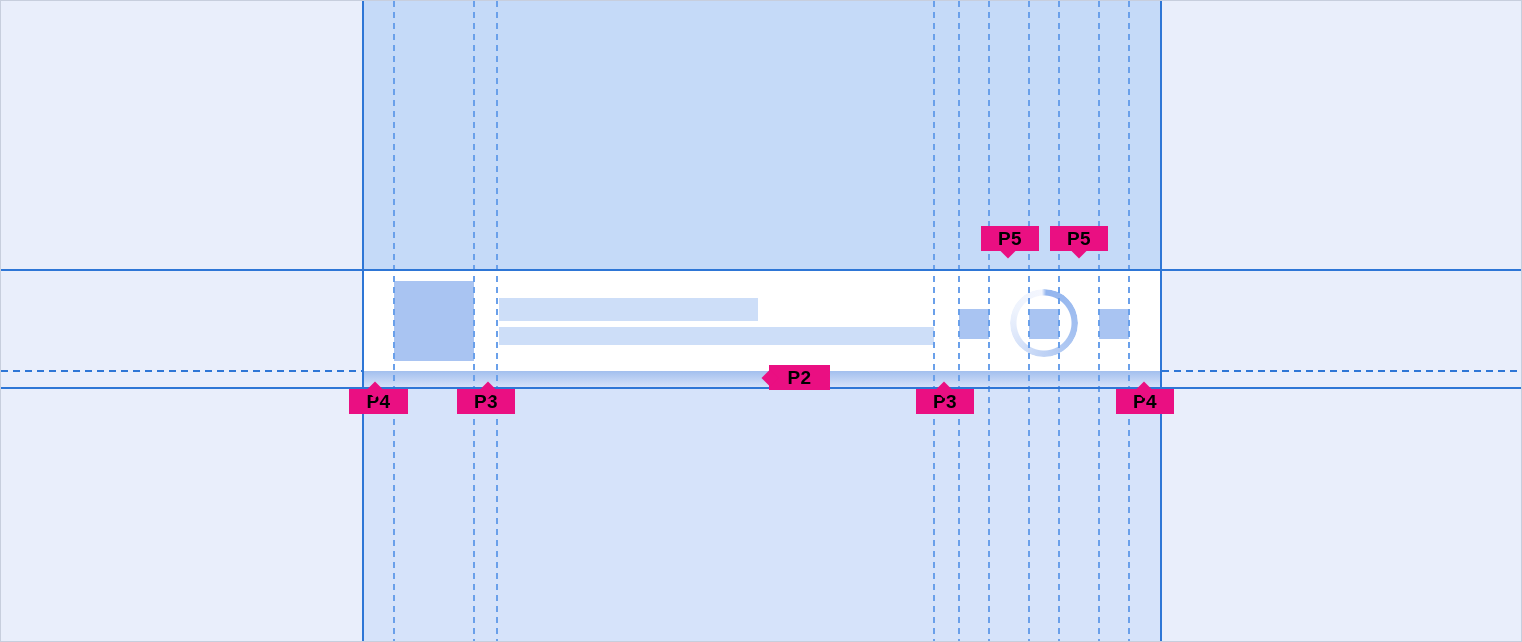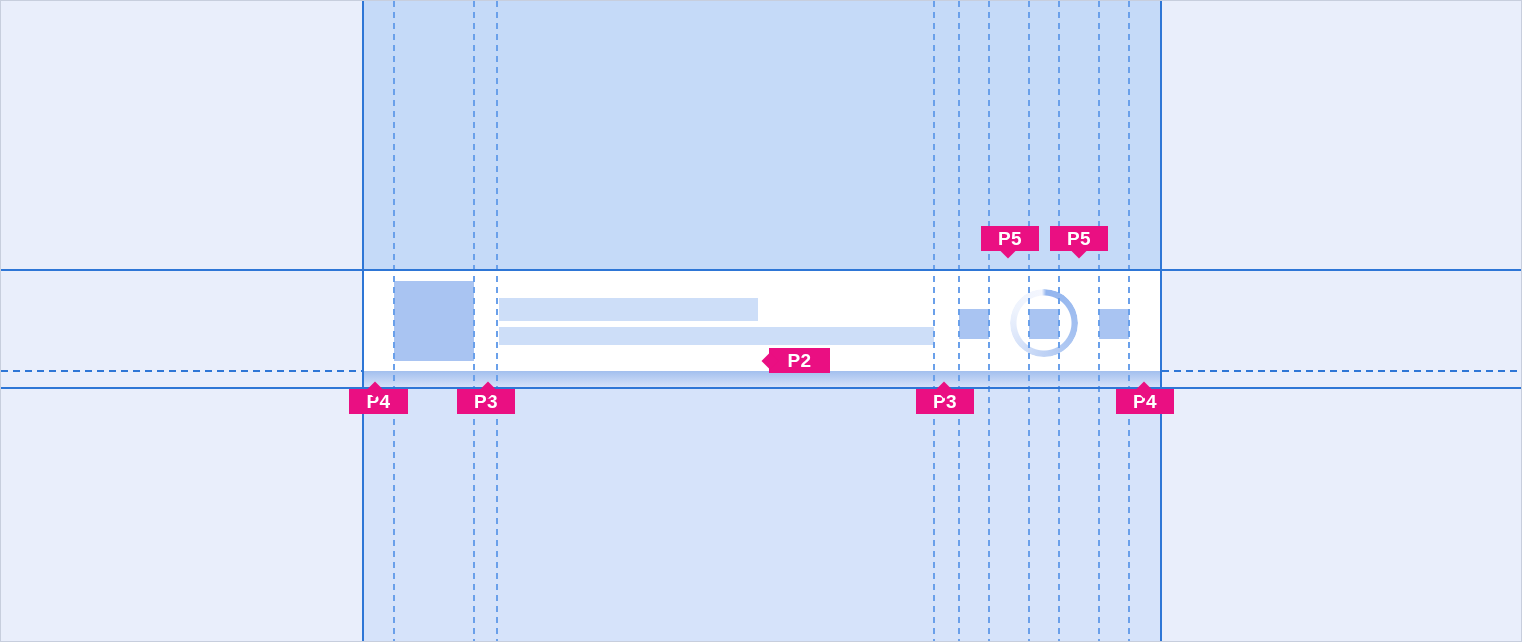--- a/index.html
+++ b/index.html
@@ -61,21 +61,21 @@
   .dashv{top:0;width:2px;height:642px;
     background:repeating-linear-gradient(180deg,var(--guide-dashed) 0 6px,transparent 6px 11px);}
   .dashh{top:369px;height:2px;
     background:repeating-linear-gradient(90deg,var(--guide-blue) 0 7px,transparent 7px 12px);}
   .dashh-left{left:0;width:361px;}
   .dashh-right{left:1161px;width:361px;}
   
   .chip{
     height:25px;min-width:58px;
     background:var(--accent-pink);
-    color:#ffffff;font-size:19px;font-weight:bold;line-height:25px;
+    color:#000000;font-size:19px;font-weight:bold;line-height:25px;
     text-align:center;letter-spacing:0.5px;
     z-index:10;
   }
   .chip::before{
     content:'';position:absolute;width:12px;height:12px;
     background:var(--accent-pink);transform:rotate(45deg);
   }
   .chip-up::before{top:-5px;left:var(--cx);}
   .chip-down::before{bottom:-5px;left:var(--cx);}
   .chip-left::before{left:-5px;top:50%;margin-top:-6px;}
@@ -113,19 +113,19 @@
   <div class="abs dashh dashh-left"></div>
   <div class="abs dashh dashh-right"></div>
 
   <div class="abs vline vline-left"></div>
   <div class="abs vline vline-right"></div>
   <div class="abs hline hline-top"></div>
   <div class="abs hline hline-bottom"></div>
 
   <div class="abs chip chip-up" style="left:348px;top:388px;width:59px;--cx:20px;">P4</div>
   <div class="abs chip chip-up" style="left:456px;top:388px;width:58px;--cx:25px;">P3</div>
-  <div class="abs chip chip-left" style="left:768px;top:347px;width:61px;">P2</div>
+  <div class="abs chip chip-left" style="left:768px;top:364px;width:61px;">P2</div>
   <div class="abs chip chip-down" style="left:980px;top:225px;width:58px;--cx:21px;">P5</div>
   <div class="abs chip chip-down" style="left:1049px;top:225px;width:58px;--cx:23px;">P5</div>
   <div class="abs chip chip-up" style="left:915px;top:388px;width:58px;--cx:22px;">P3</div>
   <div class="abs chip chip-up" style="left:1115px;top:388px;width:58px;--cx:22px;">P4</div>
 
 </div>
 
 </body></html>

